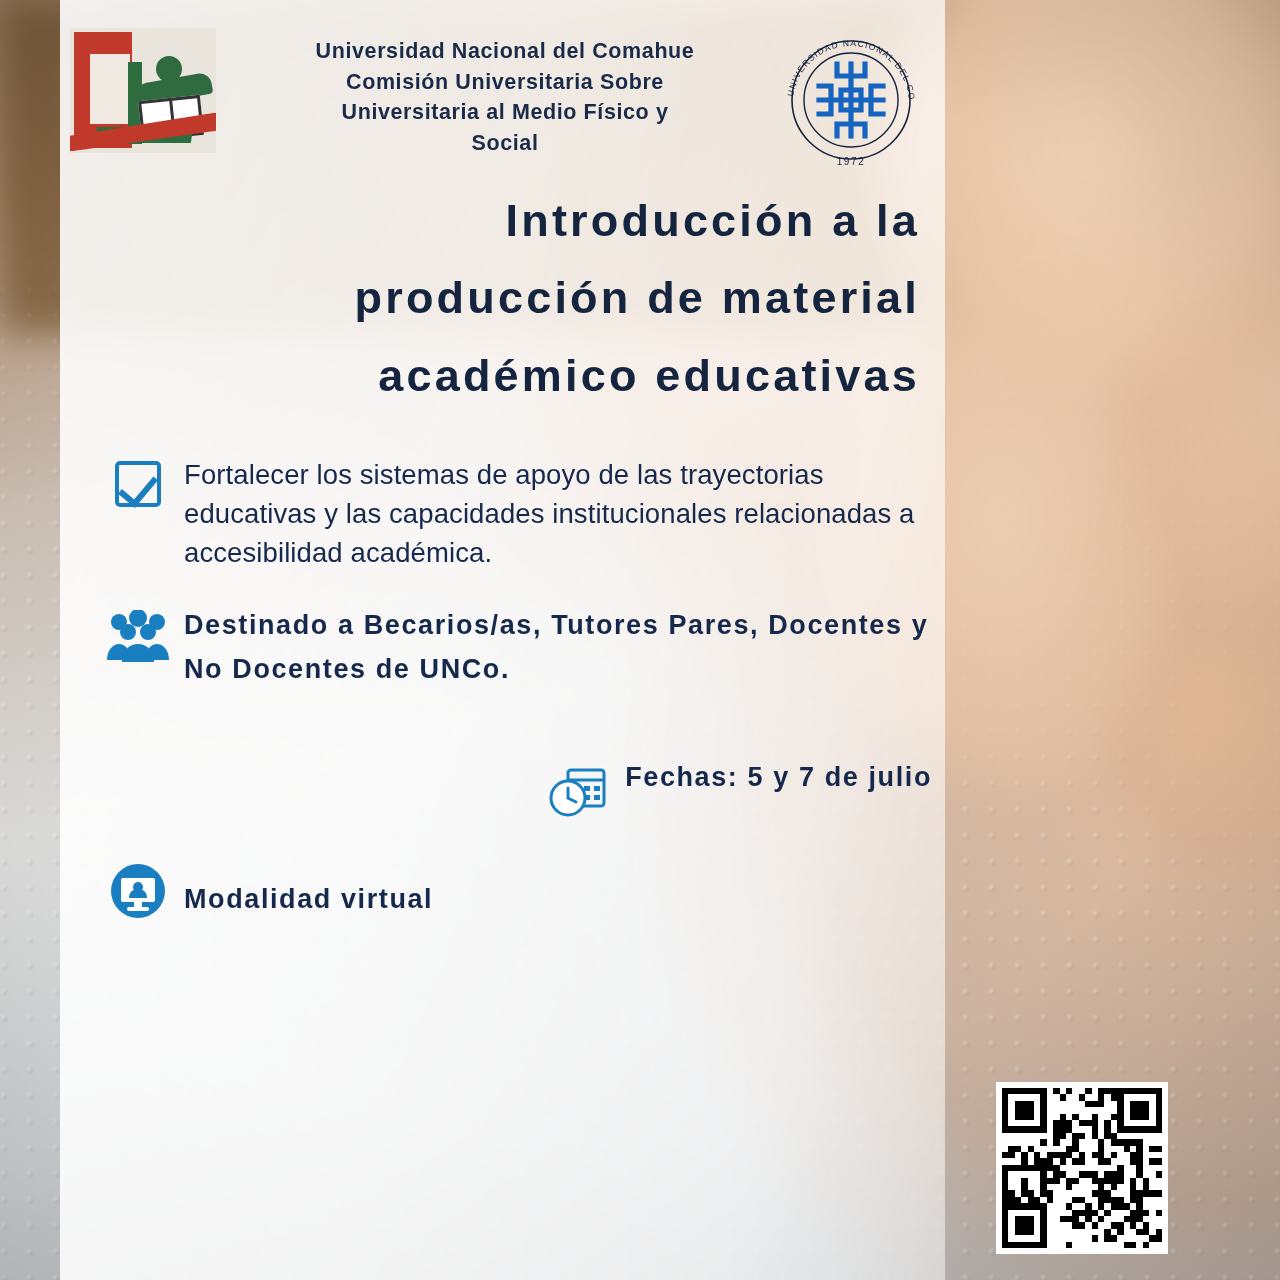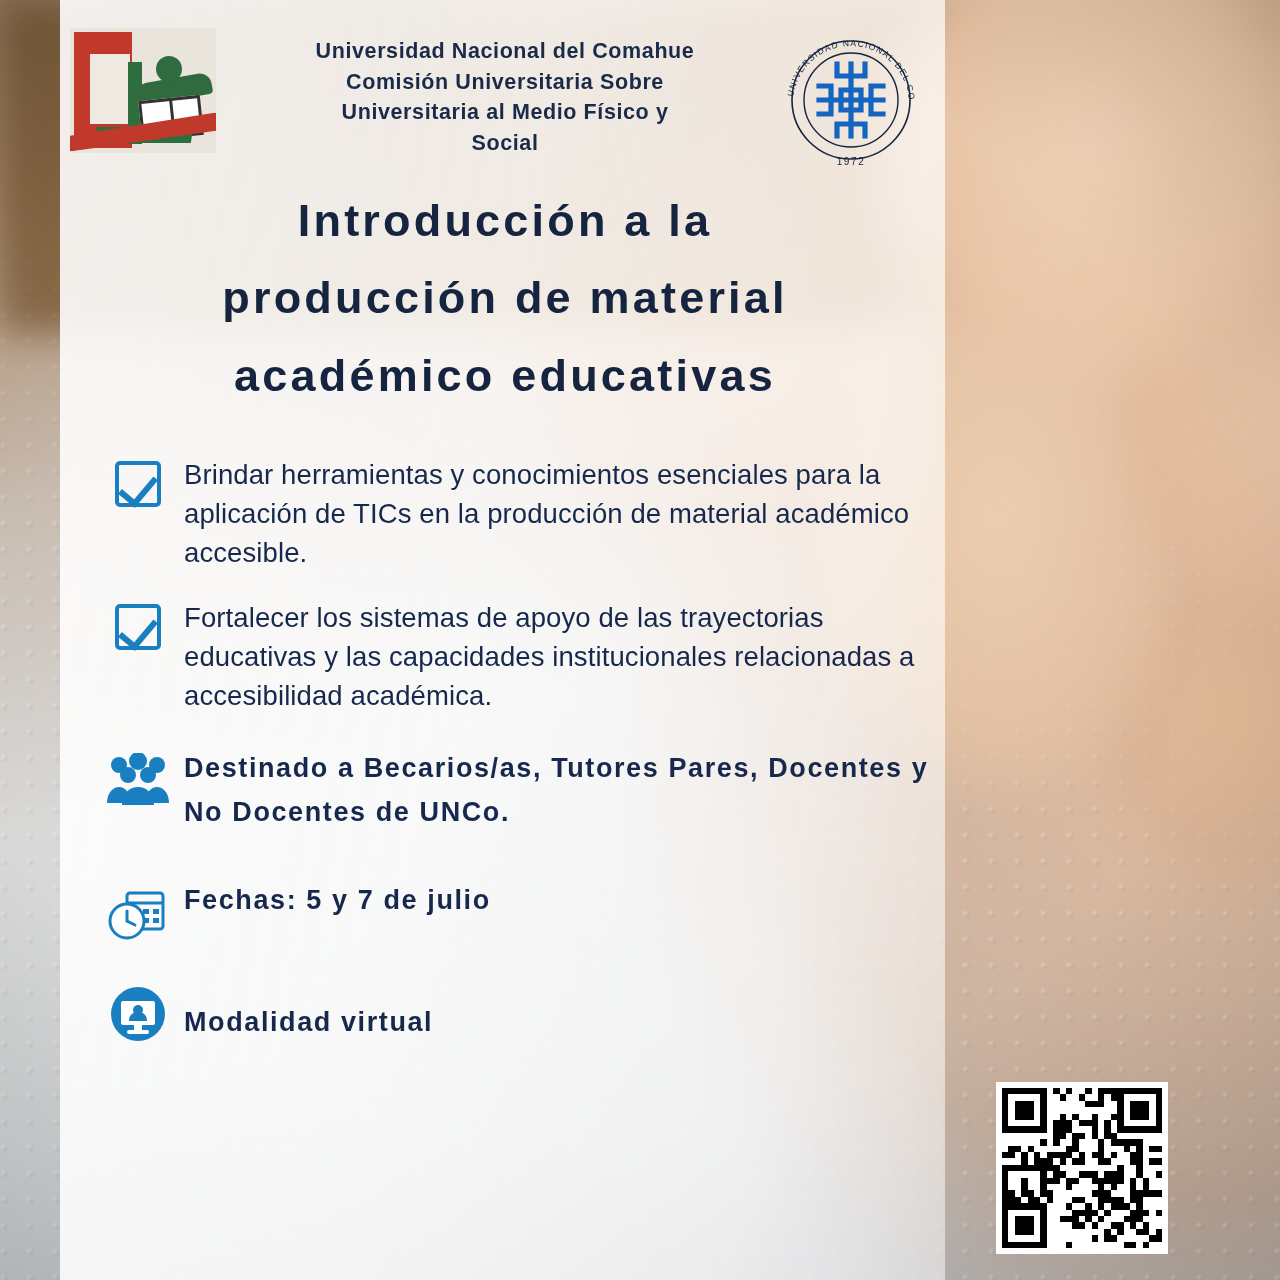--- a/index.html
+++ b/index.html
@@ -120,21 +120,21 @@
   }
 
   .logo-unco {
     position: absolute; right: 18px; top: 10px; width: 152px; height: 152px;
   }
   .logo-unco svg { display: block; }
 
   
   .title {
     position: absolute; left: 90px; top: 182px; width: 830px;
-    text-align: center;
+    text-align: right;
     color: #15243f;
     font-weight: bold;
     font-size: 45px;
     letter-spacing: 3.2px;
     line-height: 1.72;
   }
 
   
   .items { position: absolute; left: 92px; top: 455px; width: 840px; }
 
@@ -250,26 +250,20 @@
   </div>
 
   <div class="title">
     <div>Introducción a la</div>
     <div>producción de material</div>
     <div>académico educativas</div>
   </div>
 
   <div class="items">
 
-    <div class="item obj">
-      <div class="ico">
-          <div class="check-box"></div>
-        </div>
-      <div class="txt">Brindar herramientas y conocimientos esenciales para la aplicación de TICs en la producción de material académico accesible.</div>
-    </div>
 
     <div class="item obj">
       <div class="ico">
           <div class="check-box"></div>
         </div>
       <div class="txt">Fortalecer los sistemas de apoyo de las trayectorias educativas y las capacidades institucionales relacionadas a accesibilidad académica.</div>
     </div>
 
     <div class="item bold" style="margin-top:32px;">
       <div class="ico people-ico">
@@ -280,21 +274,21 @@
           <circle cx="23" cy="22" r="8"></circle>
             <circle cx="43" cy="22" r="8"></circle>
           <path d="M2 50c0-10 6-16 12-16s12 6 12 16z"></path>
           <path d="M17 52c0-11 7-18 16-18s16 7 16 18z"></path>
           <path d="M40 50c0-10 6-16 12-16s12 6 12 16z"></path>
         </svg>
       </div>
       <div class="txt">Destinado a Becarios/as, Tutores Pares, Docentes y No Docentes de UNCo.</div>
     </div>
 
-    <div class="item bold group-dates" style="margin-top:44px;">
+    <div class="item bold group-dates" style="margin-top:64px;justify-content:flex-end;">
       <div class="ico cal-ico">
         <svg width="62" height="60" viewBox="0 0 62 60">
           <rect x="20" y="8" width="36" height="36" rx="3" fill="none" stroke="#1a7fc1" stroke-width="3"></rect>
           <line x1="20" y1="18" x2="56" y2="18" stroke="#1a7fc1" stroke-width="3"></line>
           <g fill="#1a7fc1">
             <rect x="26" y="24" width="6" height="5"></rect>
               <rect x="36" y="24" width="6" height="5"></rect>
             <rect x="46" y="24" width="6" height="5"></rect>
               <rect x="36" y="33" width="6" height="5"></rect>
             <rect x="46" y="33" width="6" height="5"></rect>

